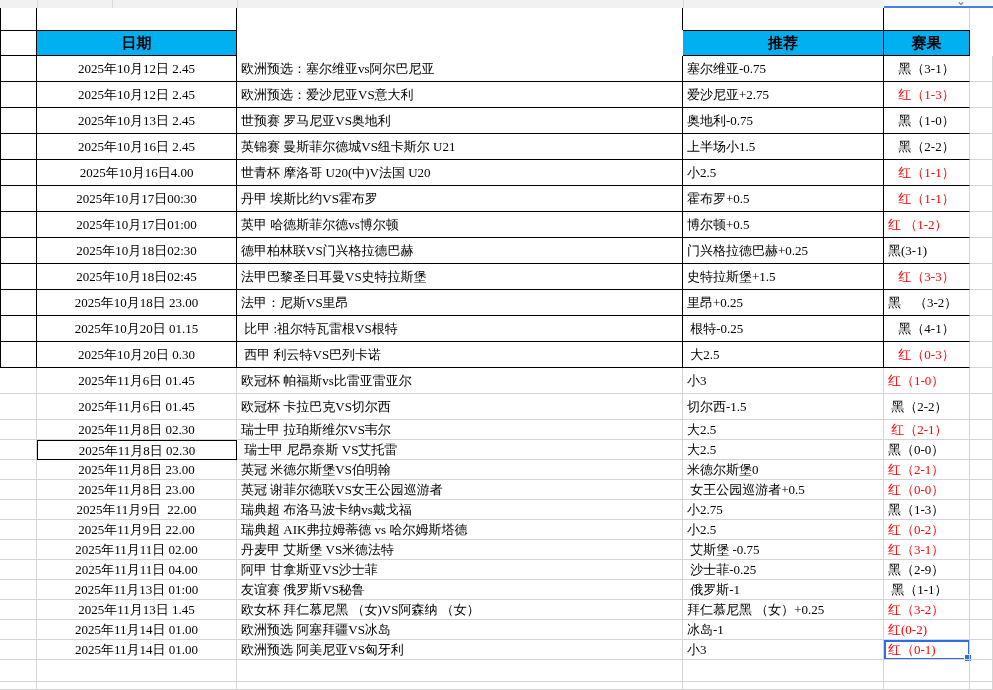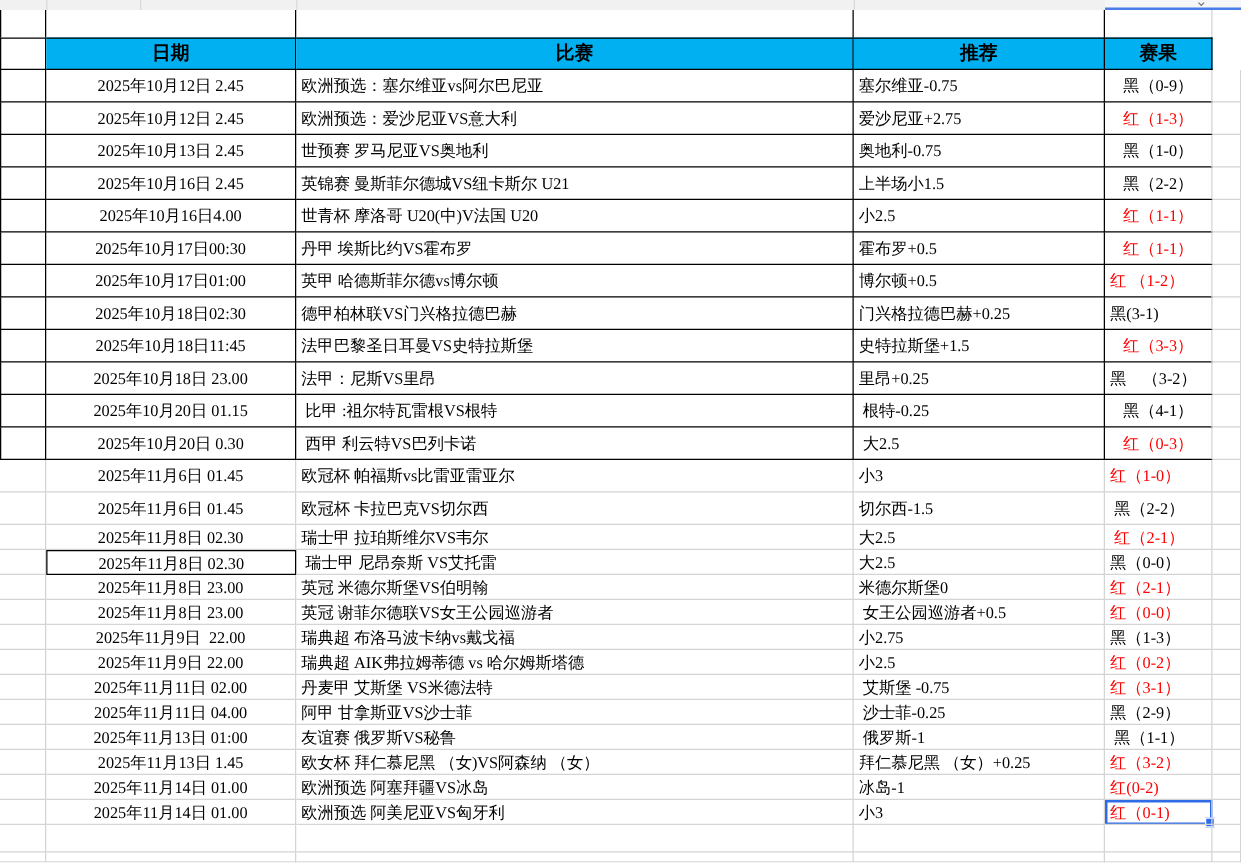--- a/index.html
+++ b/index.html
@@ -41,30 +41,29 @@
   </div>
 
   <div class="cell black-b left-b" style="left:0;top:8px;width:37px;height:22px;border-bottom:none"></div>
   <div class="cell black-b" style="left:37px;top:8px;width:200px;height:22px;border-bottom:none"></div>
   <div class="cell black-b" style="left:237px;top:8px;width:446px;height:22px;border-bottom:none"></div>
   <div class="cell black-b" style="left:683px;top:8px;width:201px;height:22px;border-bottom:none"></div>
   <div class="cell grid-b" style="left:884px;top:8px;width:86px;height:22px;border-bottom:none"></div>
 
   <div class="cell black-b left-b" style="left:0;top:30px;width:37px;height:26px;border-top:1px solid #000"></div>
   <div class="cell hdr black-b al-c" style="left:37px;top:30px;width:200px;height:26px">日期</div>
-  <div class="cell hdr black-b al-c" style="left:237px;top:30px;width:446px;height:26px">比赛</div>
   <div class="cell hdr black-b al-c" style="left:683px;top:30px;width:201px;height:26px">推荐</div>
   <div class="cell hdr black-b al-c" style="left:884px;top:30px;width:86px;height:26px">赛果</div>
 
   <div id="rows">
       <div class="cell black-b left-b" style="left: 0px; top: 56px; width: 37px; height: 26px;"></div>
       <div class="cell black-b al-c" style="left: 37px; top: 56px; width: 200px; height: 26px;">2025年10月12日 2.45</div>
       <div class="cell black-b al-l" style="left: 237px; top: 56px; width: 446px; height: 26px;">欧洲预选：塞尔维亚vs阿尔巴尼亚</div>
       <div class="cell black-b al-l" style="left: 683px; top: 56px; width: 201px; height: 26px;">塞尔维亚-0.75</div>
-      <div class="cell black-b al-c" style="left: 884px; top: 56px; width: 86px; height: 26px; border-right: 1px solid rgb(212, 212, 212);">黑（0-9）</div>
+      <div class="cell black-b al-c" style="left: 884px; top: 56px; width: 86px; height: 26px; border-right: 1px solid rgb(212, 212, 212);">黑（3-1）</div>
       <div class="cell grid-b" style="left: 970px; top: 56px; width: 23px; height: 26px;"></div>
       <div class="cell black-b left-b" style="left: 0px; top: 82px; width: 37px; height: 26px;"></div>
       <div class="cell black-b al-c" style="left: 37px; top: 82px; width: 200px; height: 26px;">2025年10月12日 2.45</div>
       <div class="cell black-b al-l" style="left: 237px; top: 82px; width: 446px; height: 26px;">欧洲预选：爱沙尼亚VS意大利</div>
       <div class="cell black-b al-l" style="left: 683px; top: 82px; width: 201px; height: 26px;">爱沙尼亚+2.75</div>
       <div class="cell black-b al-c red" style="left: 884px; top: 82px; width: 86px; height: 26px; border-right: 1px solid rgb(212, 212, 212);">红（1-3）</div>
       <div class="cell grid-b" style="left: 970px; top: 82px; width: 23px; height: 26px;"></div>
       <div class="cell black-b left-b" style="left: 0px; top: 108px; width: 37px; height: 26px;"></div>
       <div class="cell black-b al-c" style="left: 37px; top: 108px; width: 200px; height: 26px;">2025年10月13日 2.45</div>
       <div class="cell black-b al-l" style="left: 237px; top: 108px; width: 446px; height: 26px;">世预赛 罗马尼亚VS奥地利</div>
@@ -95,21 +94,21 @@
       <div class="cell black-b al-l" style="left: 683px; top: 212px; width: 201px; height: 26px;">博尔顿+0.5</div>
       <div class="cell black-b al-l red" style="left: 884px; top: 212px; width: 86px; height: 26px; border-right: 1px solid rgb(212, 212, 212);">红 （1-2）</div>
       <div class="cell grid-b" style="left: 970px; top: 212px; width: 23px; height: 26px;"></div>
       <div class="cell black-b left-b" style="left: 0px; top: 238px; width: 37px; height: 26px;"></div>
       <div class="cell black-b al-c" style="left: 37px; top: 238px; width: 200px; height: 26px;">2025年10月18日02:30</div>
       <div class="cell black-b al-l" style="left: 237px; top: 238px; width: 446px; height: 26px;">德甲柏林联VS门兴格拉德巴赫</div>
       <div class="cell black-b al-l" style="left: 683px; top: 238px; width: 201px; height: 26px; text-align: center;">门兴格拉德巴赫+0.25</div>
       <div class="cell black-b al-l" style="left: 884px; top: 238px; width: 86px; height: 26px; border-right: 1px solid rgb(212, 212, 212);">黑(3-1)</div>
       <div class="cell grid-b" style="left: 970px; top: 238px; width: 23px; height: 26px;"></div>
       <div class="cell black-b left-b" style="left: 0px; top: 264px; width: 37px; height: 26px;"></div>
-      <div class="cell black-b al-c" style="left: 37px; top: 264px; width: 200px; height: 26px;">2025年10月18日11:45</div>
+      <div class="cell black-b al-c" style="left: 37px; top: 264px; width: 200px; height: 26px;">2025年10月18日02:45</div>
       <div class="cell black-b al-l" style="left: 237px; top: 264px; width: 446px; height: 26px;">法甲巴黎圣日耳曼VS史特拉斯堡</div>
       <div class="cell black-b al-l" style="left: 683px; top: 264px; width: 201px; height: 26px;">史特拉斯堡+1.5</div>
       <div class="cell black-b al-c red" style="left: 884px; top: 264px; width: 86px; height: 26px; border-right: 1px solid rgb(212, 212, 212);">红（3-3）</div>
       <div class="cell grid-b" style="left: 970px; top: 264px; width: 23px; height: 26px;"></div>
       <div class="cell black-b left-b" style="left: 0px; top: 290px; width: 37px; height: 26px;"></div>
       <div class="cell black-b al-c" style="left: 37px; top: 290px; width: 200px; height: 26px;">2025年10月18日 23.00</div>
       <div class="cell black-b al-l" style="left: 237px; top: 290px; width: 446px; height: 26px;">法甲：尼斯VS里昂</div>
       <div class="cell black-b al-l" style="left: 683px; top: 290px; width: 201px; height: 26px;">里昂+0.25</div>
       <div class="cell black-b al-l" style="left: 884px; top: 290px; width: 86px; height: 26px; border-right: 1px solid rgb(212, 212, 212);">黑　（3-2）</div>
       <div class="cell grid-b" style="left: 970px; top: 290px; width: 23px; height: 26px;"></div>

